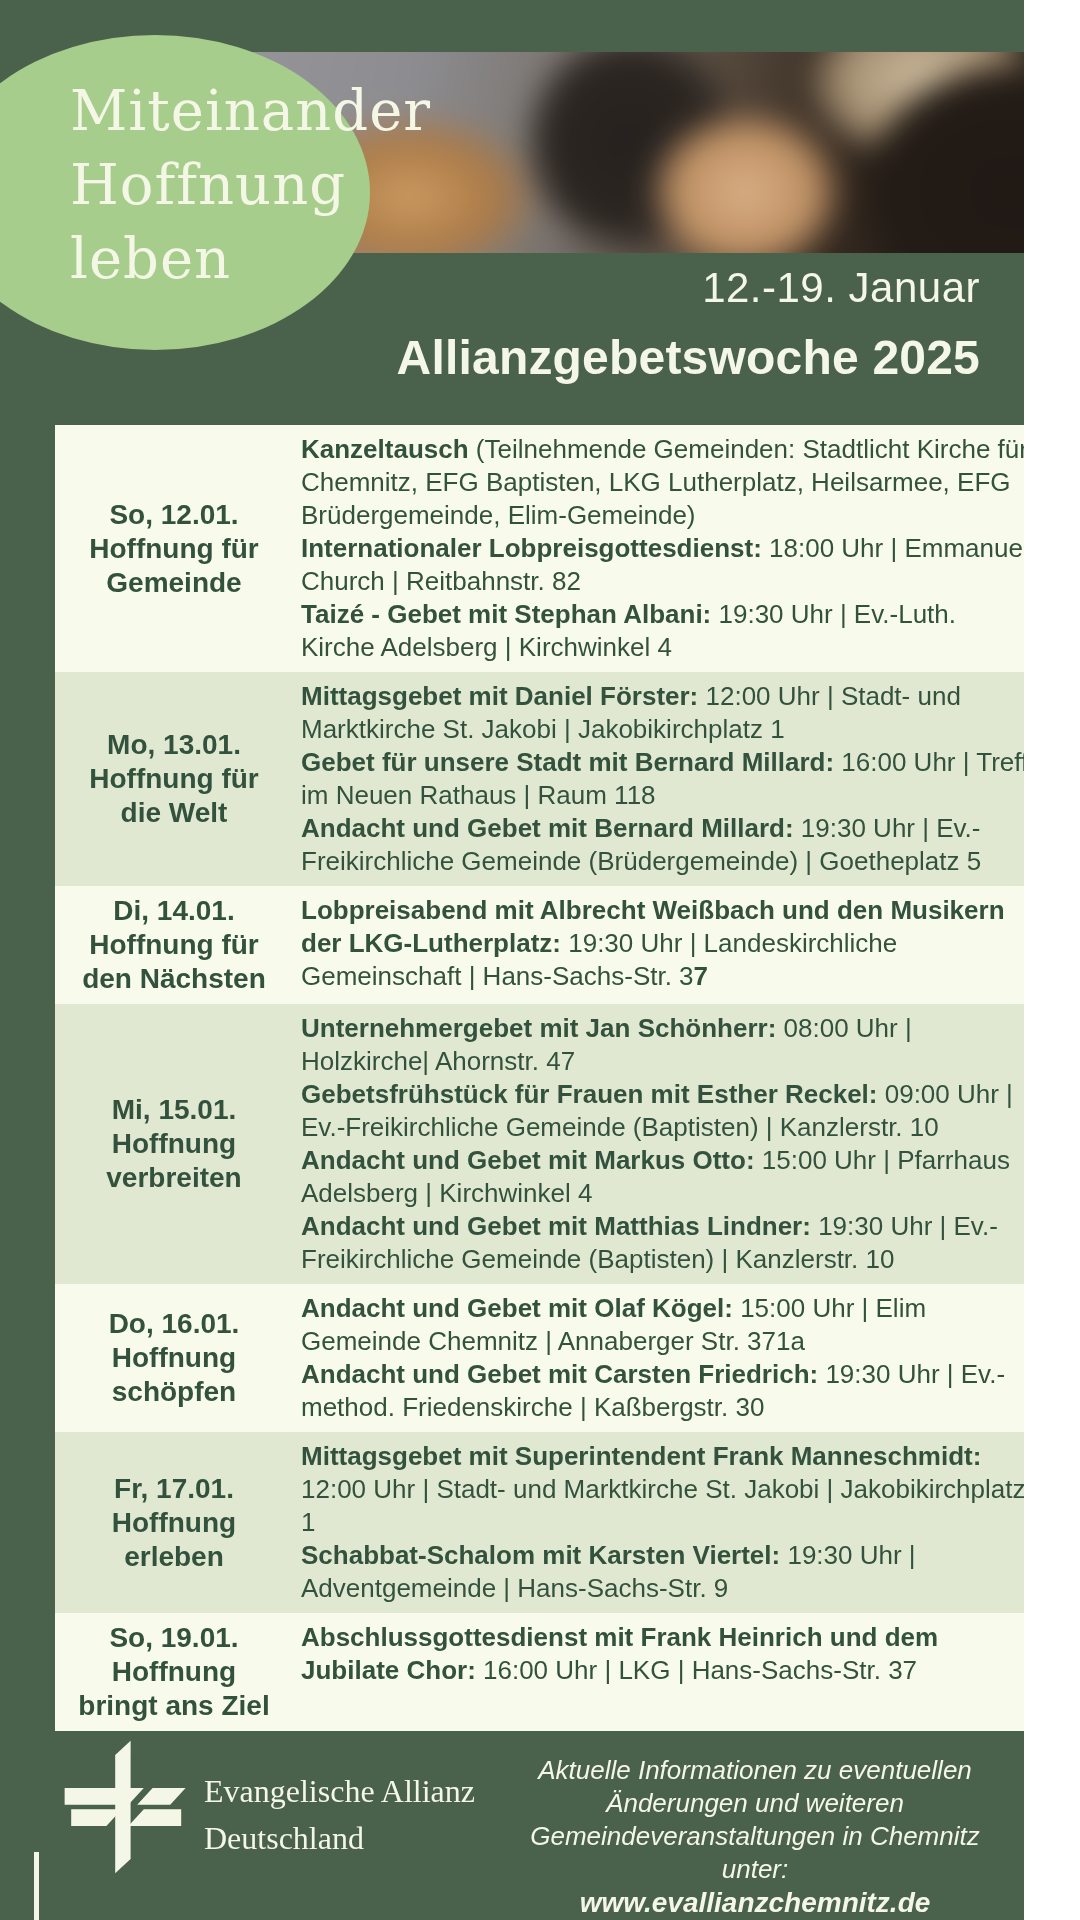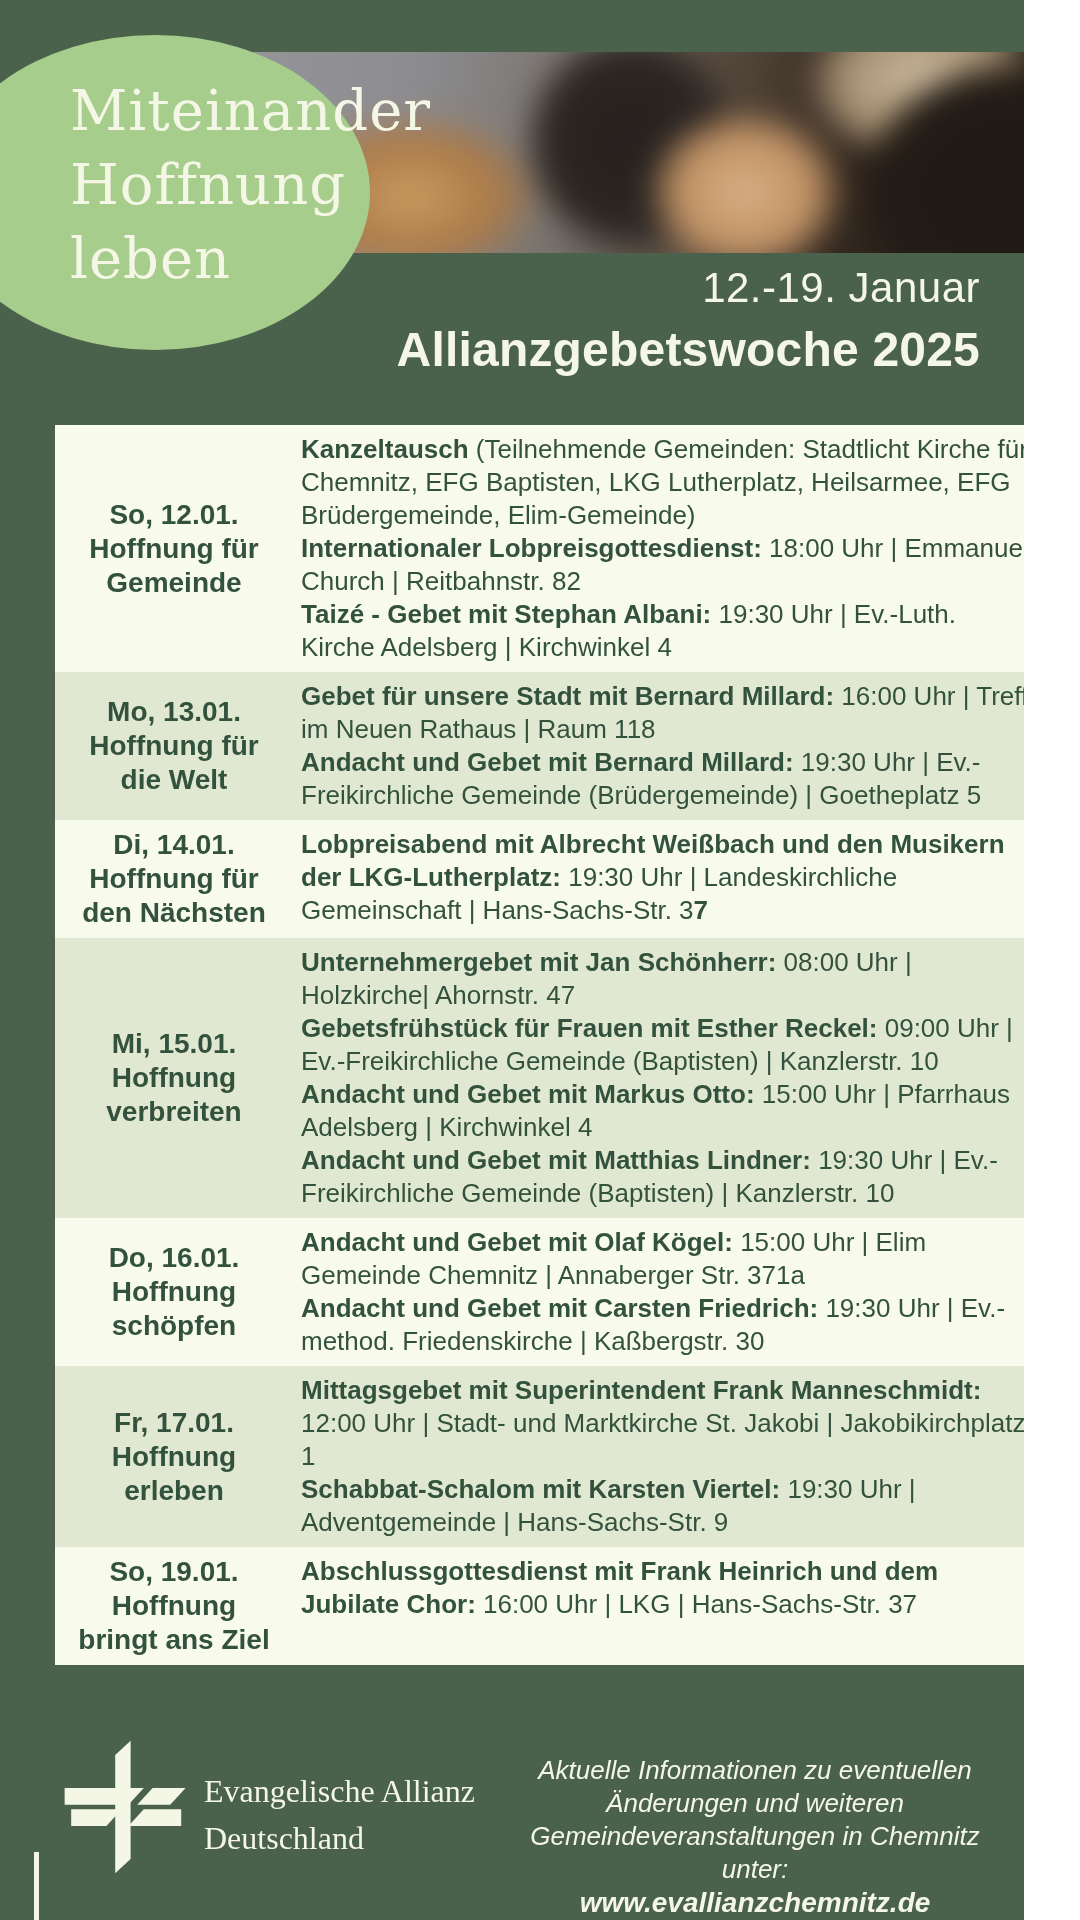--- a/index.html
+++ b/index.html
@@ -19,21 +19,21 @@
   .blob.beanie{left:395px;top:10px;width:210px;height:220px;background:radial-gradient(ellipse at center,#26211e 0%,#2c2622 55%,rgba(44,38,34,0) 78%);}
   .blob.face{left:520px;top:90px;width:190px;height:160px;background:radial-gradient(ellipse at center,#dcae82 0%,#c2905f 50%,rgba(194,144,95,0) 78%);}
   .blob.hair-light{left:680px;top:-20px;width:230px;height:160px;background:radial-gradient(ellipse at center,#cfbd9d 0%,#a89170 50%,rgba(168,145,112,0) 78%);}
   .blob.knit{left:730px;top:40px;width:320px;height:260px;background:radial-gradient(ellipse at center,#201813 0%,#241c15 60%,rgba(36,28,21,0) 85%);}
 
   
   .circle{position:absolute;left:-60px;top:35px;width:430px;height:315px;border-radius:50%;background:var(--circle);}
   .title{position:absolute;left:70px;top:74px;color:var(--cream);
          font-family:"DejaVu Serif","Liberation Serif",serif;font-size:56px;line-height:74px;font-weight:400;letter-spacing:1px;}
   .date-range{position:absolute;right:44px;top:264px;color:var(--cream);font-size:42px;font-weight:400;letter-spacing:0.5px;}
-  .subtitle{position:absolute;right:44px;top:322px;color:var(--cream);font-size:48px;font-weight:700;letter-spacing:0.2px;}
+  .subtitle{position:absolute;right:44px;top:330px;color:var(--cream);font-size:48px;font-weight:700;letter-spacing:0.2px;}
 
   
   .schedule{position:absolute;left:55px;top:425px;width:986px;}
   .row{display:flex;}
   .row.light{background:var(--row-light);}
   .row.dark{background:var(--row-dark);}
   .day{flex:0 0 238px;display:flex;align-items:center;justify-content:center;text-align:center;
        white-space:pre-line;color:var(--ink);font-weight:700;font-size:28px;line-height:34px;
        padding:8px 8px;box-sizing:border-box;}
   .events{flex:1;padding:8px 10px 8px 8px;box-sizing:border-box;display:flex;flex-direction:column;justify-content:flex-start;}
@@ -85,20 +85,21 @@
           <p class="event"><span class="b">Kanzeltausch</span><span> (Teilnehmende Gemeinden: Stadtlicht Kirche für Chemnitz, EFG Baptisten, LKG Lutherplatz, Heilsarmee, EFG Brüdergemeinde, Elim-Gemeinde)</span></p>
           <p class="event"><span class="b">Internationaler Lobpreisgottesdienst:</span><span> 18:00 Uhr | Emmanuel Church | Reitbahnstr. 82</span></p>
           <p class="event"><span class="b">Taizé - Gebet mit Stephan Albani:</span><span> 19:30 Uhr | Ev.-Luth. Kirche Adelsberg | Kirchwinkel 4</span></p>
         </div>
       </div>
       <div class="row dark">
         <div class="day">Mo, 13.01.
 Hoffnung für
 die Welt</div>
         <div class="events">
+          <p class="event"><span class="b">Mittagsgebet mit Daniel Förster:</span><span> 12:00 Uhr | Stadt- und Marktkirche St. Jakobi | Jakobikirchplatz 1</span></p>
           <p class="event"><span class="b">Gebet für unsere Stadt mit Bernard Millard:</span><span> 16:00 Uhr | Treff im Neuen Rathaus | Raum 118</span></p>
           <p class="event"><span class="b">Andacht und Gebet mit Bernard Millard:</span><span> 19:30 Uhr | Ev.-Freikirchliche Gemeinde (Brüdergemeinde) | Goetheplatz 5</span></p>
         </div>
       </div>
       <div class="row light">
         <div class="day">Di, 14.01.
 Hoffnung für
 den Nächsten</div>
         <div class="events">
           <p class="event"><span class="b">Lobpreisabend mit Albrecht Weißbach und den Musikern der LKG-Lutherplatz:</span><span> 19:30 Uhr | Landeskirchliche Gemeinschaft | Hans-Sachs-Str. 3</span><span class="b">7</span></p>

